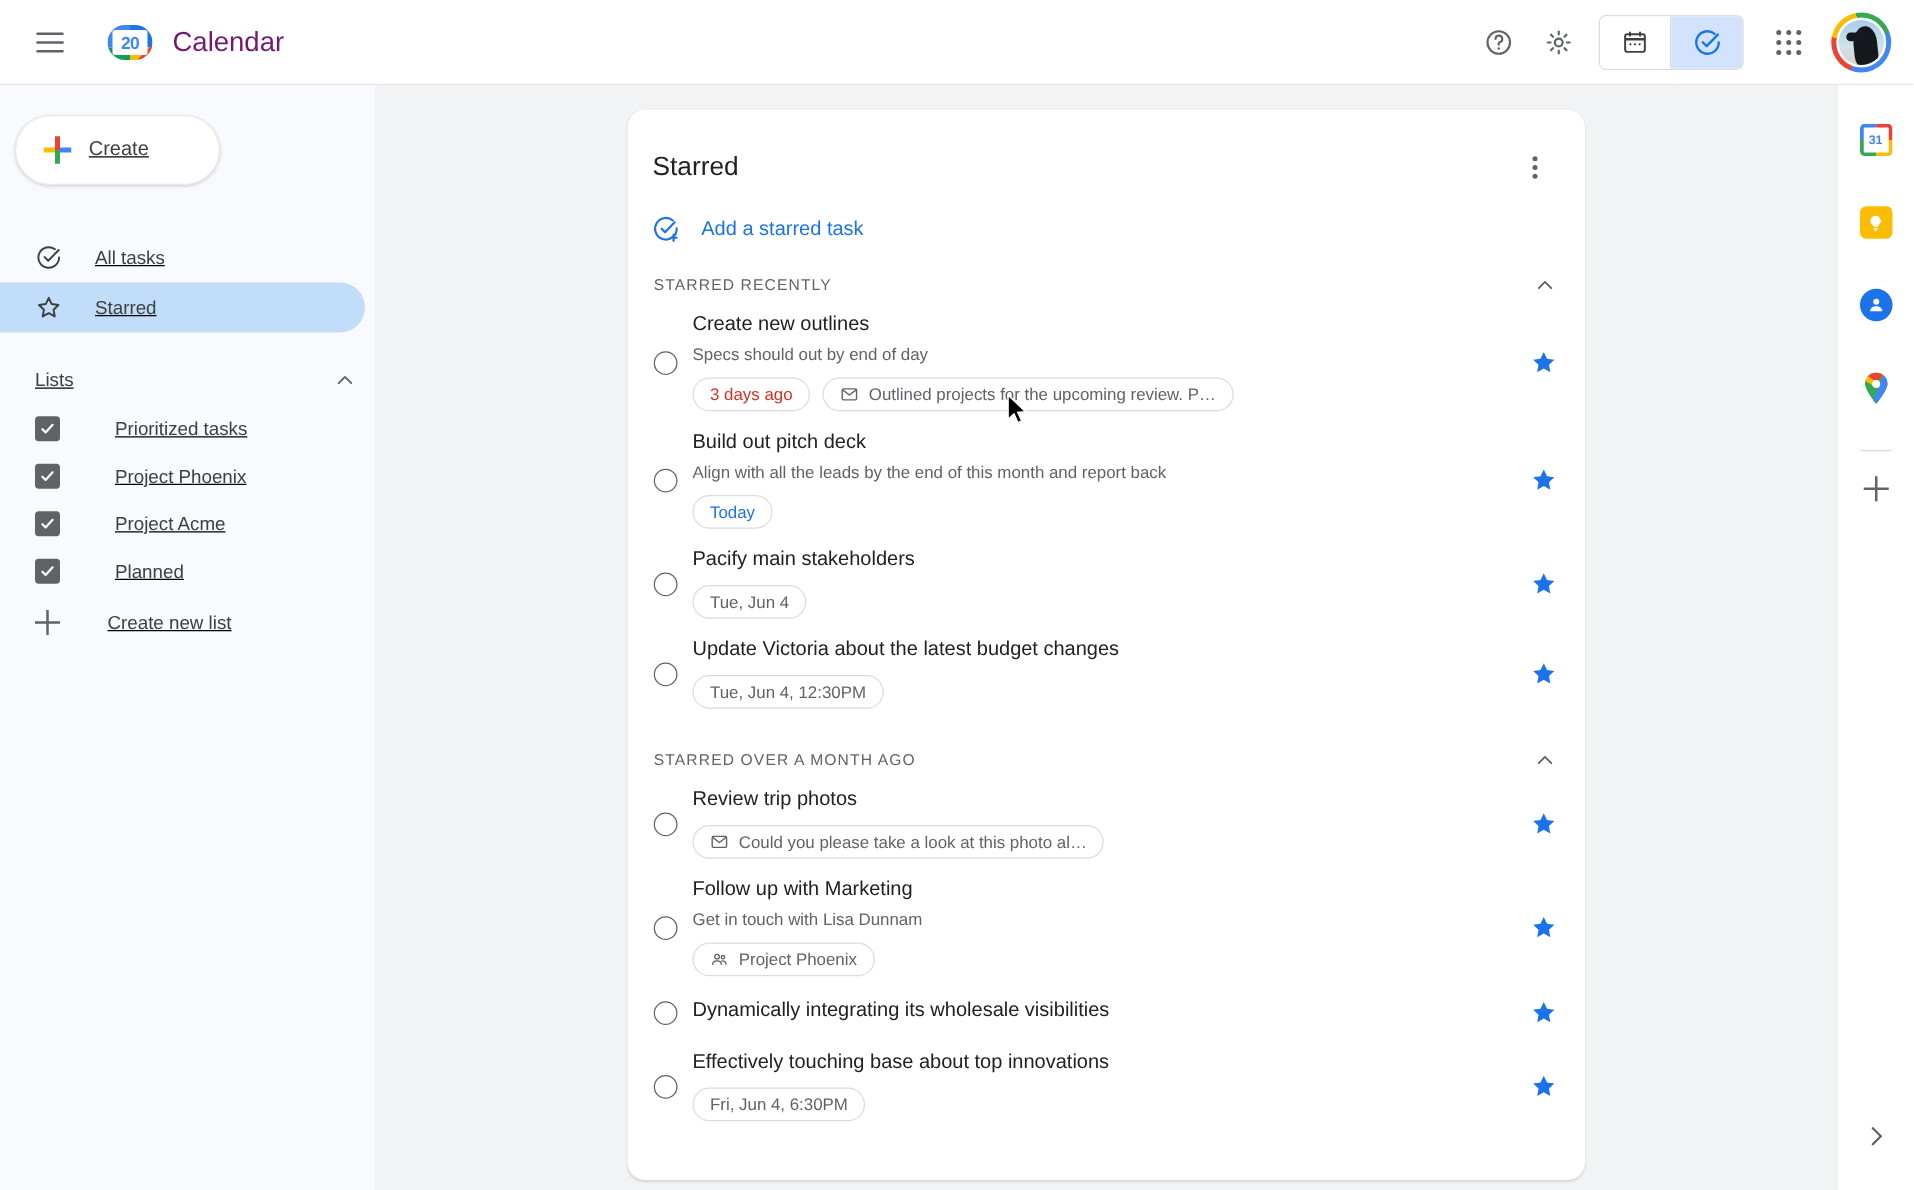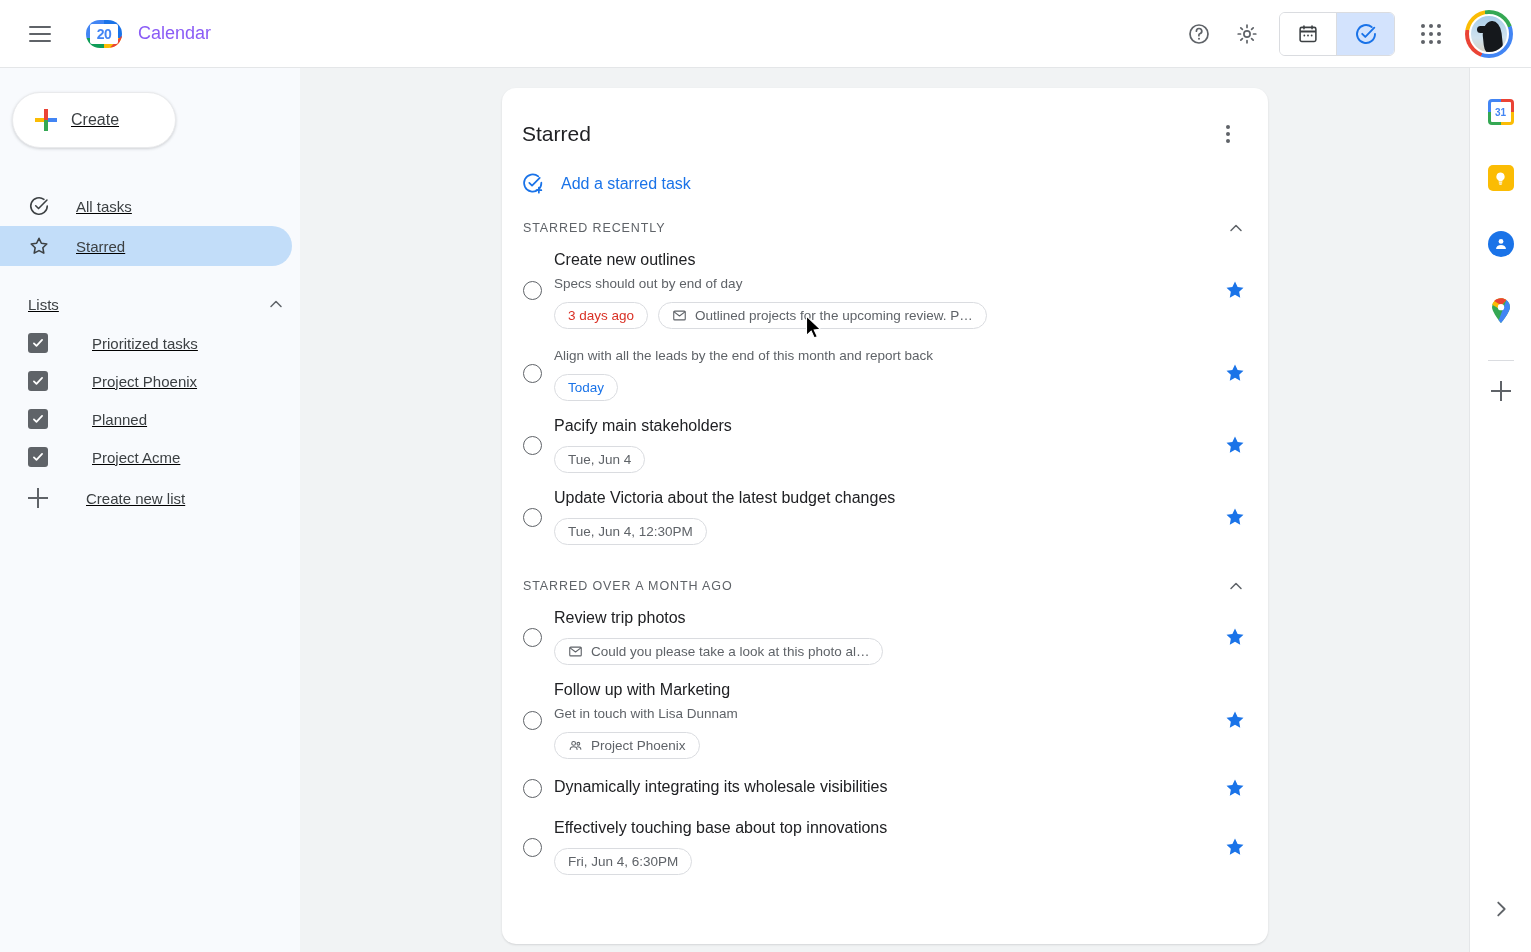--- a/index.html
+++ b/index.html
@@ -38,21 +38,21 @@
     position:absolute; right:0; bottom:0; width:12px; height:12px; background:#ea4335;
     clip-path: polygon(100% 0, 100% 100%, 0 100%);
   }
   .cal-logo .face {
     position:absolute; top:4px; left:4px; right:4px; bottom:4px;
     background:#fff; border-radius:2px;
     display:flex; align-items:center; justify-content:center;
     font-size:14px; font-weight:700; color:#4285f4; letter-spacing:-0.5px;
   }
   .app-title {
-    margin-left:16px; font-size:18px; color:#8b5cf6; font-weight:400; letter-spacing:0;
+    margin-left:16px; font-size:22px; color:#701a75; font-weight:400; letter-spacing:0;
   }
   .topbar-right {
     margin-left:auto; display:flex; align-items:center; gap:0; padding-right:18px;
   }
   .icon-btn {
     width:48px; height:48px; border-radius:50%;
     display:flex; align-items:center; justify-content:center; cursor:pointer;
   }
   .seg-group {
     display:flex; margin:0 12px 0 8px;
@@ -354,29 +354,29 @@
           </svg>
         </span>
         <span class="label">Project Phoenix</span>
       </div>
       <div class="list-item">
         <span class="cbox">
           <svg width="14" height="14" viewBox="0 0 24 24" fill="none" stroke="#fff" stroke-width="3">
             <path d="M5 12.6l4.4 4.4L19 6.6" stroke-linecap="round" stroke-linejoin="round"></path>
           </svg>
         </span>
-        <span class="label">Planned</span>
+        <span class="label">Project Acme</span>
       </div>
       <div class="list-item">
         <span class="cbox">
           <svg width="14" height="14" viewBox="0 0 24 24" fill="none" stroke="#fff" stroke-width="3">
             <path d="M5 12.6l4.4 4.4L19 6.6" stroke-linecap="round" stroke-linejoin="round"></path>
           </svg>
         </span>
-        <span class="label">Project Acme</span>
+        <span class="label">Planned</span>
       </div>
       <div class="create-list">
         <span class="plus-thin"></span>
         <span class="label">Create new list</span>
       </div>
     </div>
   </div>
 
   <div class="main">
     <div class="card">
@@ -425,20 +425,21 @@
           </div>
         </div>
         <svg class="star" width="22" height="22" viewBox="0 0 24 24" fill="#1a73e8">
           <path d="M12 2.8l2.85 5.9 6.4.85-4.7 4.45 1.15 6.4L12 17.3l-5.7 3.1 1.15-6.4-4.7-4.45 6.4-.85z"></path>
         </svg>
       </div>
 
       <div class="task">
         <div class="task-circle"></div>
         <div class="task-body">
+          <div class="task-title">Build out pitch deck</div>
           <div class="task-sub">Align with all the leads by the end of this month and report back</div>
           <div class="chips">
             <span class="chip blue">
               <span class="ctxt">Today</span>
             </span>
           </div>
         </div>
         <svg class="star" width="22" height="22" viewBox="0 0 24 24" fill="#1a73e8">
           <path d="M12 2.8l2.85 5.9 6.4.85-4.7 4.45 1.15 6.4L12 17.3l-5.7 3.1 1.15-6.4-4.7-4.45 6.4-.85z"></path>
         </svg>

